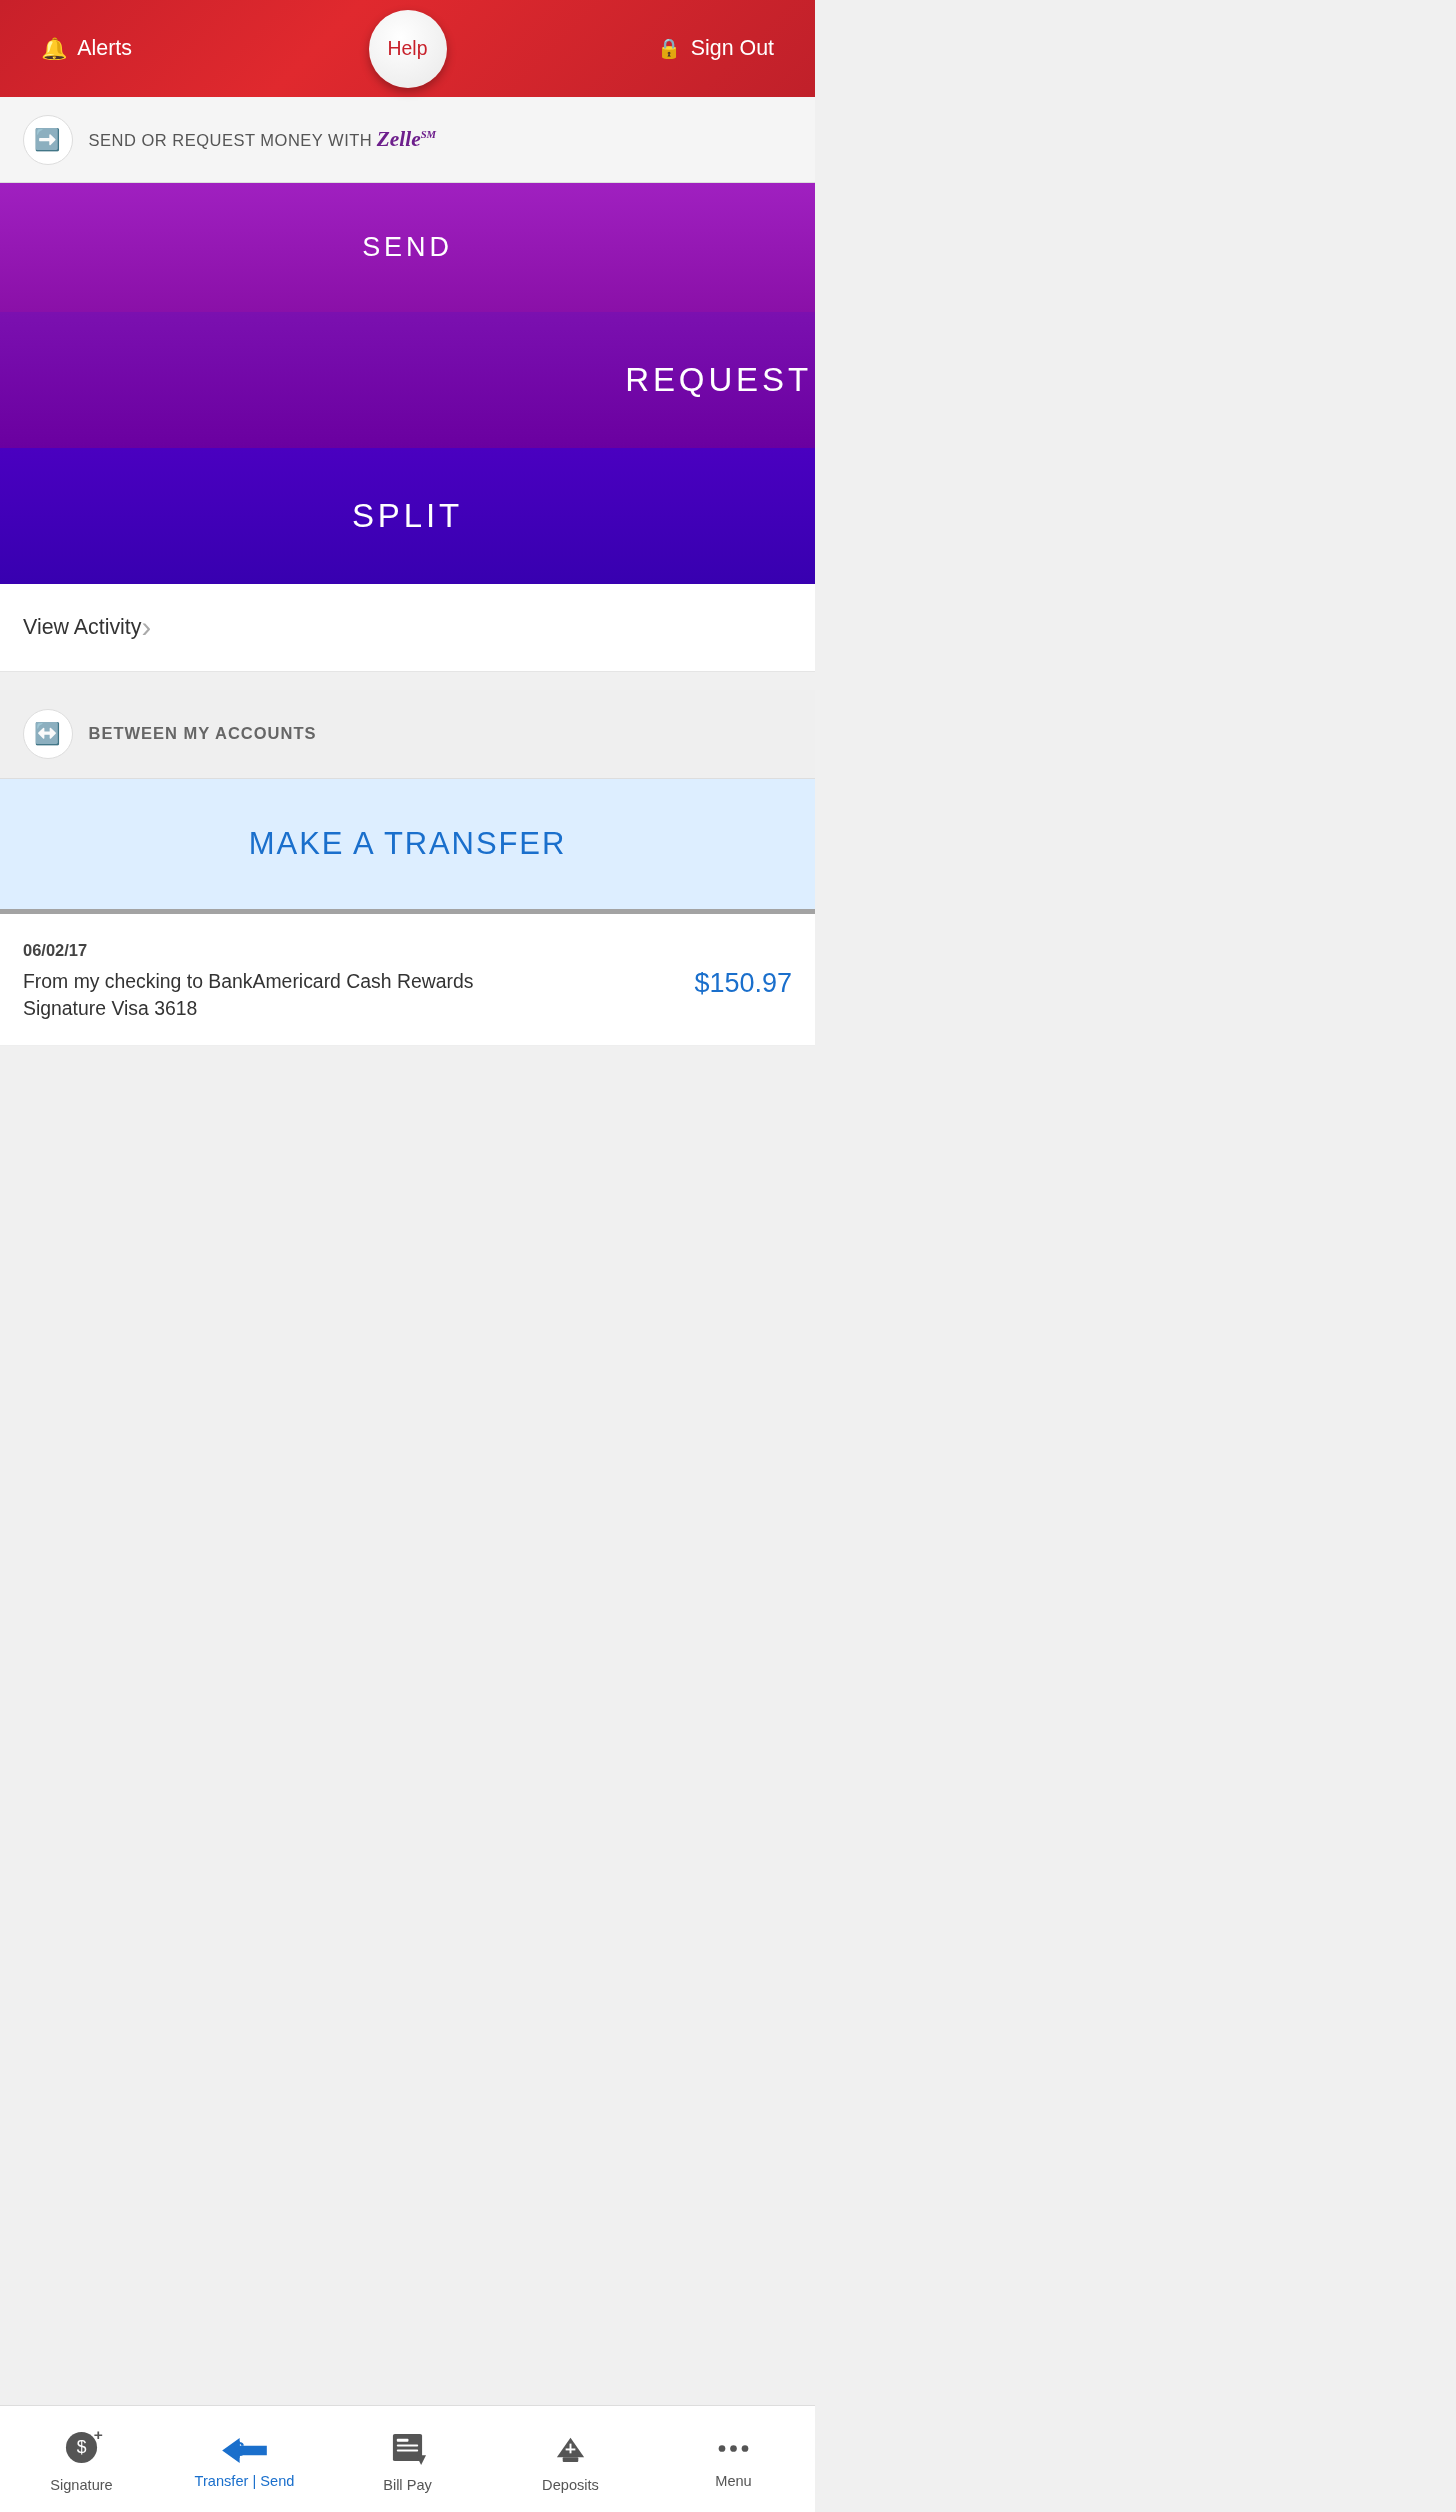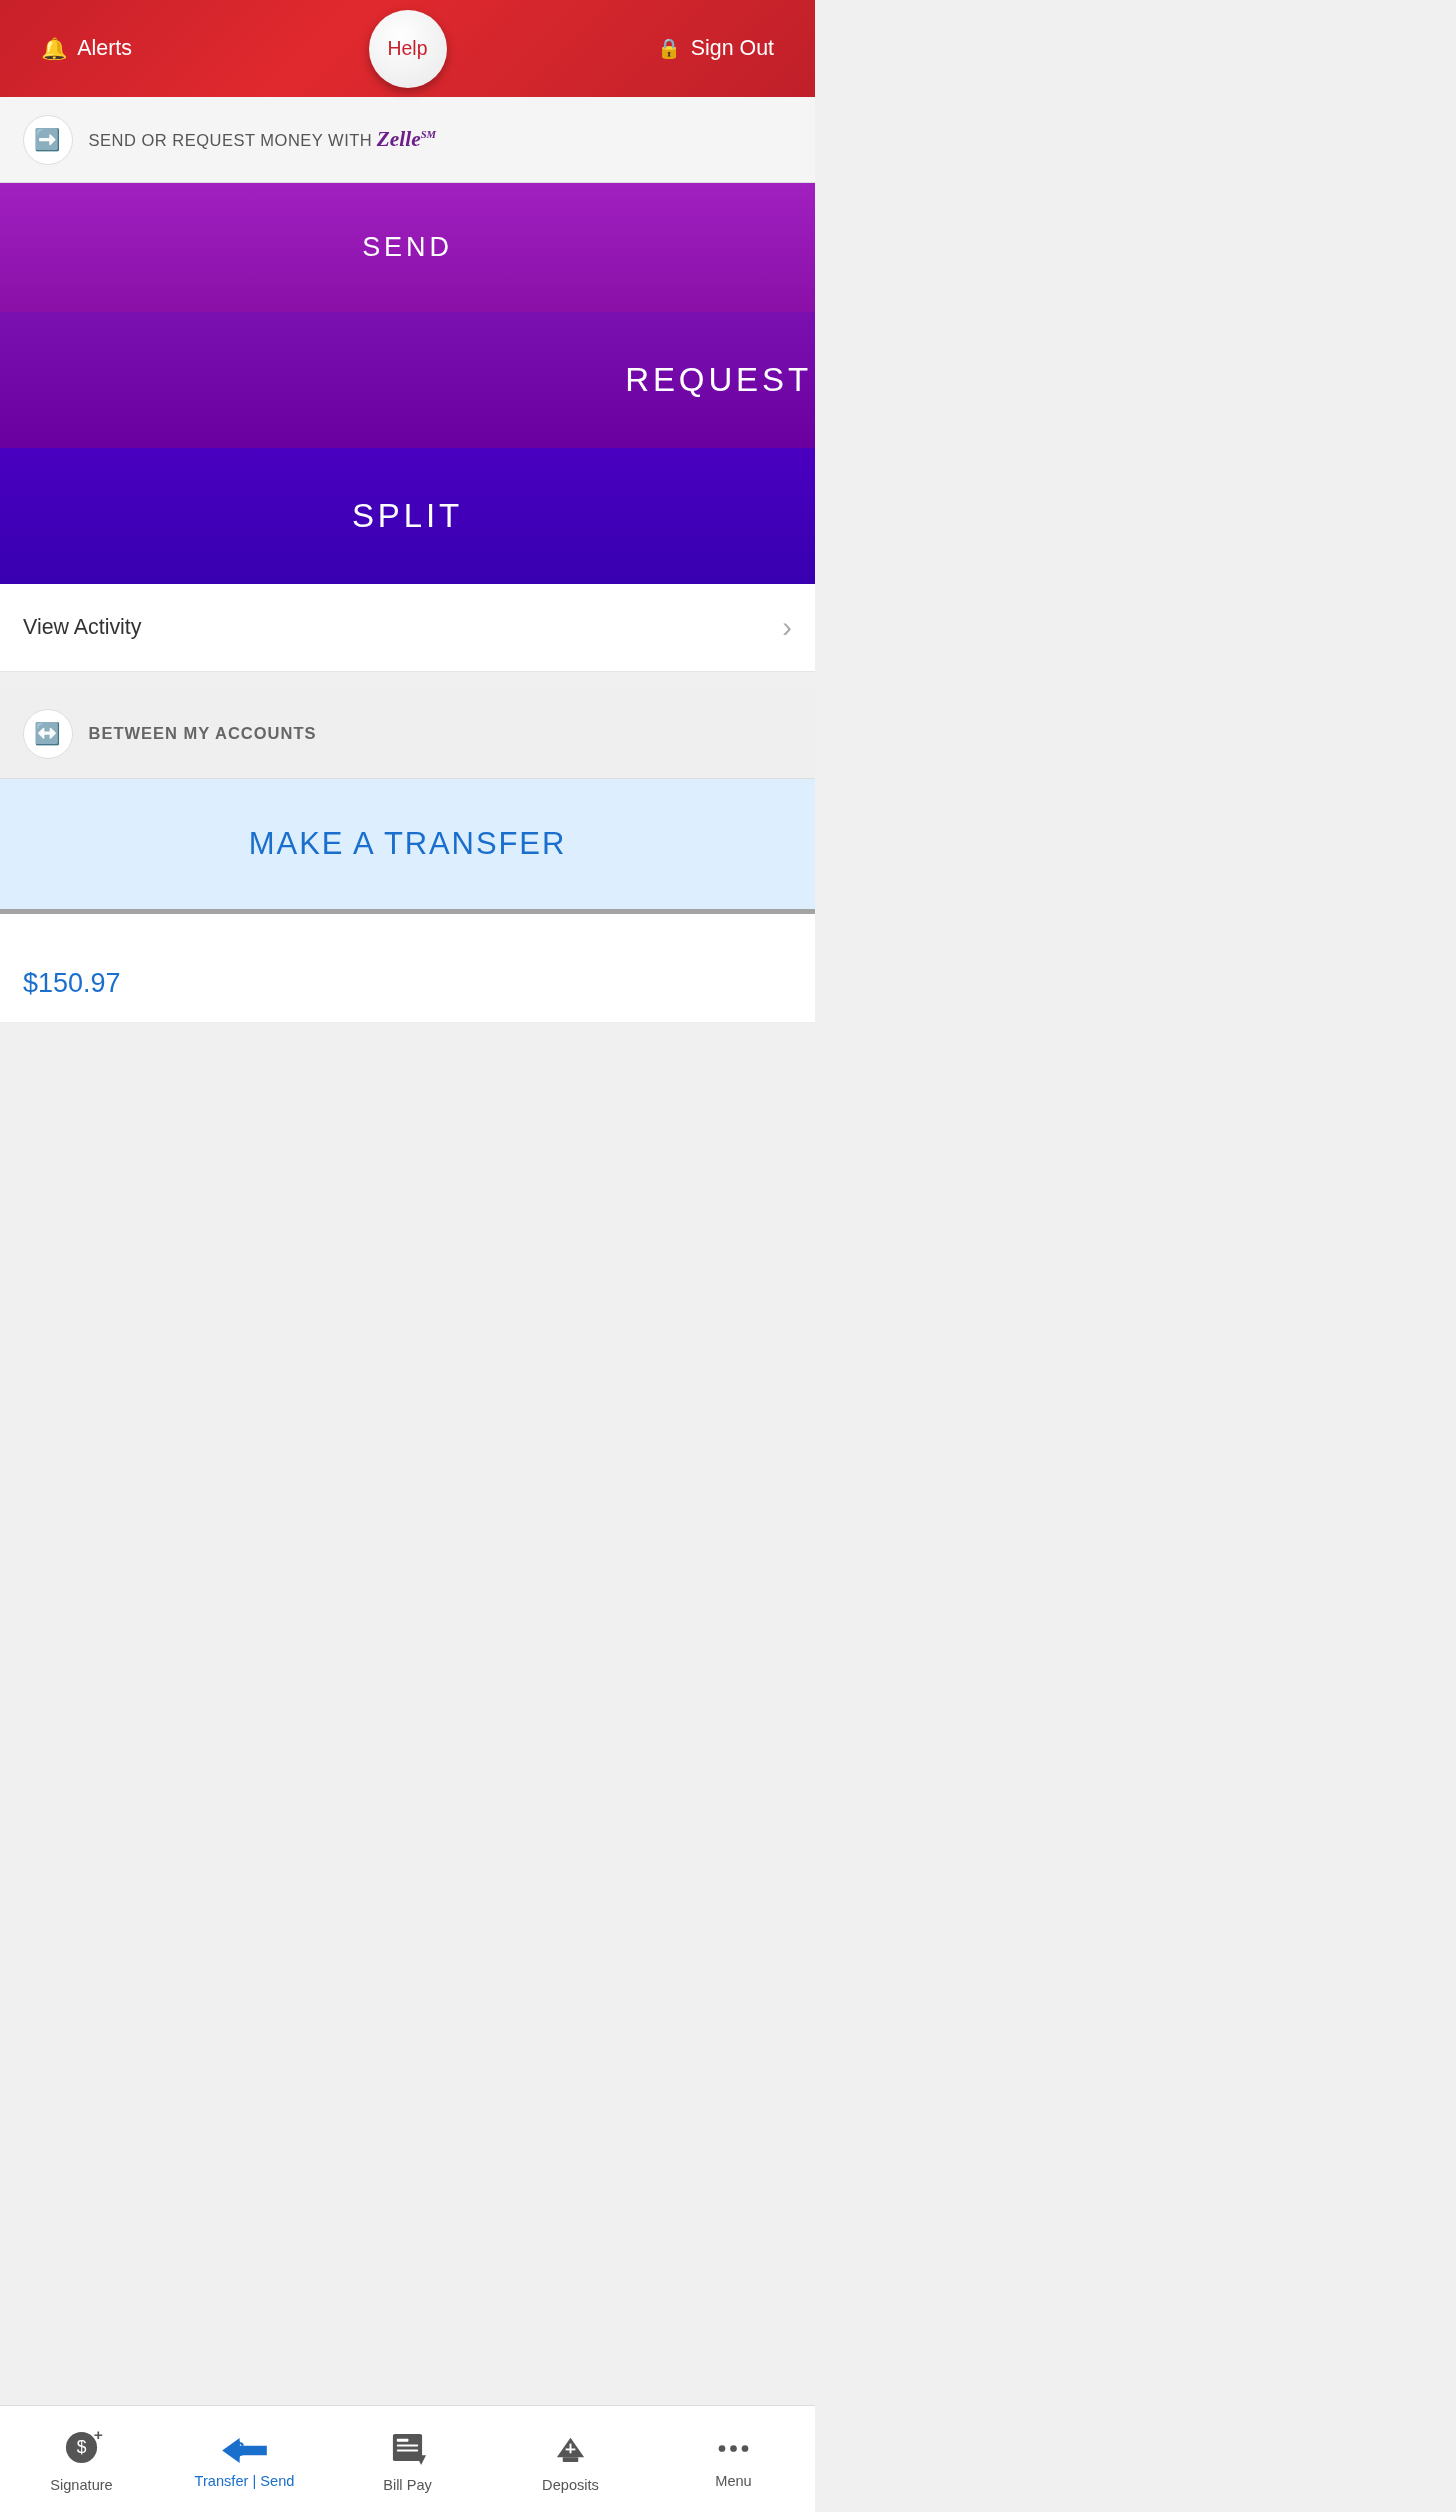--- a/index.html
+++ b/index.html
@@ -117,21 +117,21 @@
       letter-spacing: 3.9px;
       cursor: pointer;
     }
 
     
     .view-activity {
       background: white;
       padding: 27px 23px;
       display: flex;
       align-items: center;
-      justify-content: space-between;
+      justify-content: flex-start;
       border-bottom: 1px solid #e5e5e5;
       cursor: pointer;
     }
     .view-activity-text {
       font-size: 21.4px;
       color: #333;
     }
     .chevron-right::after {
       content: '›';
       font-size: 29px;
@@ -307,20 +307,24 @@
     ↔️
   </div>
   <span class="between-text">BETWEEN MY ACCOUNTS</span>
 </div>
 
 <div class="make-transfer">
   <span>MAKE A TRANSFER</span>
 </div>
 
 <div class="transfer-item">
+  <div>
+    <div class="transfer-date">06/02/17</div>
+    <div class="transfer-desc">From my checking to BankAmericard Cash Rewards Signature Visa 3618</div>
+  </div>
   <div class="transfer-amount">$150.97</div>
 </div>
 
 <div class="bottom-spacer"></div>
 
 <div class="bottom-nav">
 
   <div class="nav-item">
     <div class="nav-icon">
       <div style="position:relative; display:inline-block;">

